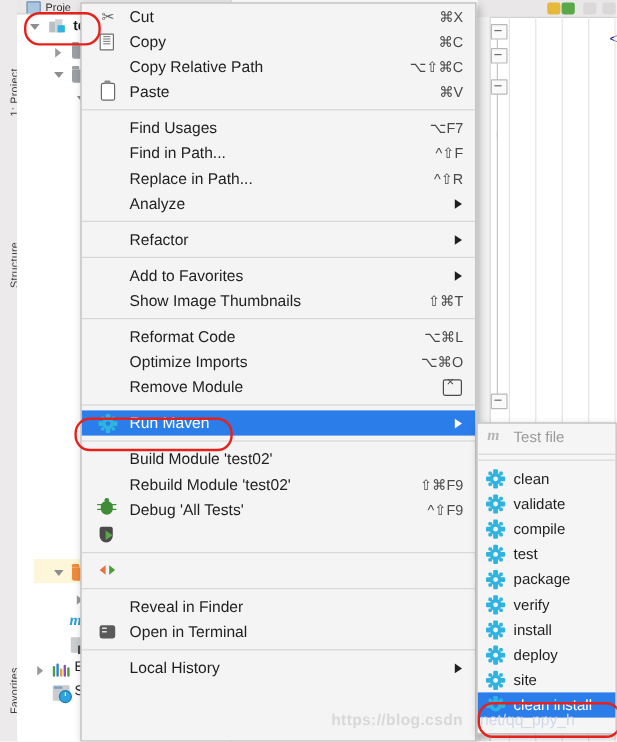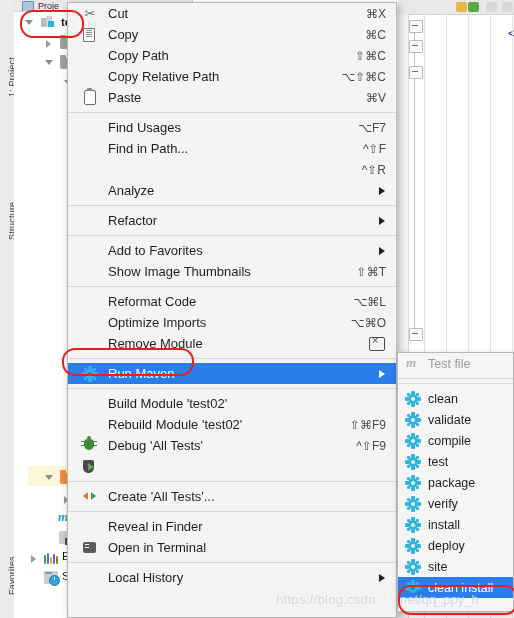--- a/index.html
+++ b/index.html
@@ -162,21 +162,21 @@
   .smi .gear .hole{background:#f6f5f5;}
   .smi.sel .gear .hole{background:#2b7de9;}
   .smi .play{left:10px;top:5px;}
   .smi .mlet{position:absolute;left:8px;top:2px;font-size:13px;font-style:italic;font-weight:bold;color:#b5b5b5;font-family:"Liberation Serif","DejaVu Serif",serif;}
 
   
   .anno{position:absolute;border:2.4px solid #e8201b;border-radius:13px;pointer-events:none;}
 
   .wm{
     position:absolute;left:276px;top:592px;font-size:13px;color:#d8d8d8;
-    letter-spacing:.3px;white-space:nowrap;font-family:"Liberation Sans","DejaVu Sans",sans-serif;
+    letter-spacing:.3px;white-space:nowrap;font-family:"Liberation Sans","DejaVu Sans",sans-serif;font-weight:bold;
   }
   .wm2{position:absolute;left:400px;top:592px;font-size:13px;color:#cfd8e8;white-space:nowrap;z-index:9;}
 </style>
 </head>
 <body>
 
 <div id="ide">
 
   <div class="vert-tab">
     <span>1: Project</span>
@@ -281,42 +281,39 @@
       <span class="ic ic-scissors">✂</span>
       <span>Cut</span>
       <span class="sc">⌘X</span>
     </div>
     <div class="mi">
       <span class="ic-copy"></span>
       <span>Copy</span>
       <span class="sc">⌘C</span>
     </div>
     <div class="mi">
-      <span>Copy Path</span>
-      <span class="sc">⇧⌘C</span>
-    </div>
-    <div class="mi">
       <span>Copy Relative Path</span>
       <span class="sc">⌥⇧⌘C</span>
     </div>
     <div class="mi">
       <span class="ic-paste"></span>
       <span>Paste</span>
       <span class="sc">⌘V</span>
     </div>
     <div class="sep"></div>
     <div class="mi">
       <span>Find Usages</span>
       <span class="sc">⌥F7</span>
     </div>
     <div class="mi">
       <span>Find in Path...</span>
       <span class="sc">^⇧F</span>
     </div>
     <div class="mi">
+      <span>Replace in Path...</span>
       <span class="sc">^⇧R</span>
     </div>
     <div class="mi">
       <span>Analyze</span>
       <span class="arw"></span>
     </div>
     <div class="sep"></div>
     <div class="mi">
       <span>Refactor</span>
       <span class="arw"></span>
@@ -377,21 +374,20 @@
       <span class="cov">
         <i class="pl"></i>
       </span>
     </div>
     <div class="sep"></div>
     <div class="mi">
       <span class="runcfg">
         <i class="l"></i>
         <i class="r"></i>
       </span>
-      <span>Create 'All Tests'...</span>
     </div>
     <div class="sep"></div>
     <div class="mi">
       <span>Reveal in Finder</span>
     </div>
     <div class="mi">
       <span class="term"></span>
       <span>Open in Terminal</span>
     </div>
     <div class="sep"></div>

